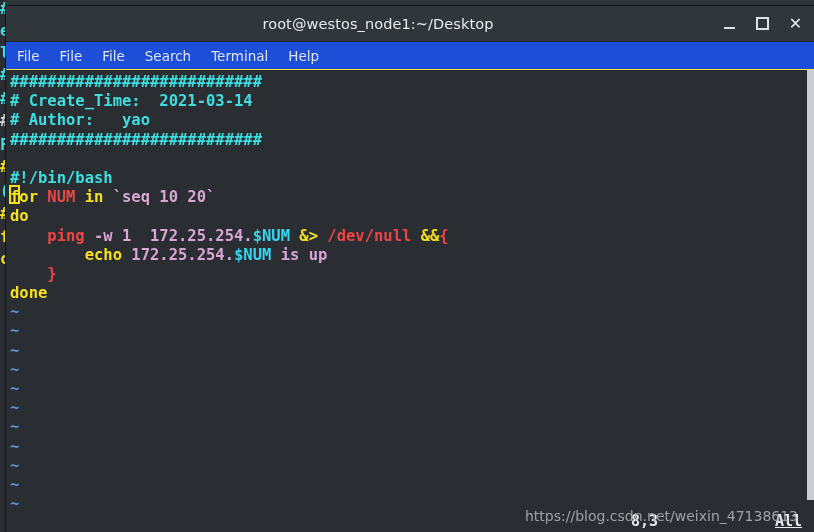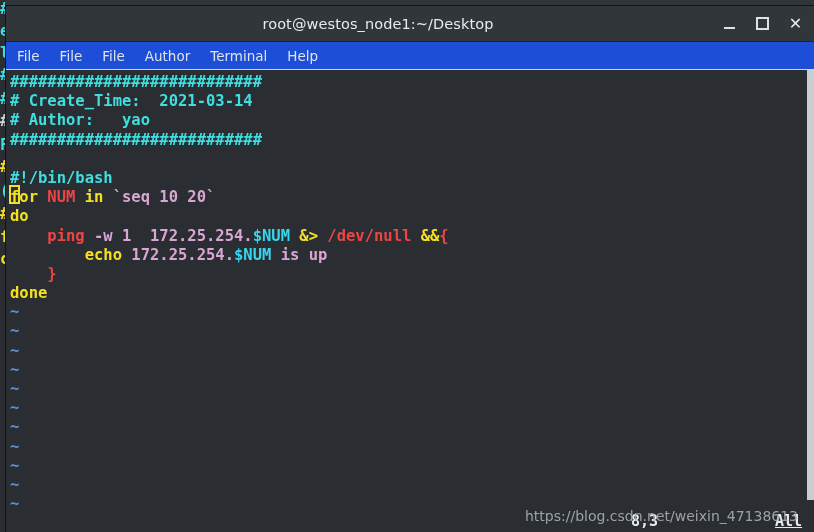--- a/index.html
+++ b/index.html
@@ -292,21 +292,21 @@
         <div class="winbtn">
           <span class="close-glyph">✕</span>
         </div>
       </div>
     </div>
 
     <div id="menubar">
       <span class="menu-item">File</span>
       <span class="menu-item">File</span>
       <span class="menu-item">File</span>
-      <span class="menu-item">Author</span>
+      <span class="menu-item">Search</span>
       <span class="menu-item">Terminal</span>
       <span class="menu-item">Help</span>
     </div>
 
     <div id="term-body">
       <div id="term-text"><div class="line"><span class="c-comment">###########################</span></div><div class="line"><span class="c-comment"># Create_Time:  2021-03-14</span></div><div class="line"><span class="c-comment"># Author:   yao</span></div><div class="line"><span class="c-comment">###########################</span></div><div class="line">&nbsp;</div><div class="line"><span class="c-comment">#!/bin/bash</span></div><div class="line"><span class="c-keyword">for</span><span class="c-plain"> NUM </span><span class="c-keyword">in</span><span class="c-plain"> </span><span class="c-string">`seq 10 20`</span></div><div class="line"><span class="c-keyword">do</span></div><div class="line"><span class="c-plain">    ping </span><span class="c-string">-w</span><span class="c-plain"> </span><span class="c-num">1</span><span class="c-plain">  </span><span class="c-string">172.25.254.</span><span class="c-var">$NUM</span><span class="c-plain"> </span><span class="c-keyword">&amp;&gt;</span><span class="c-plain"> /dev/null </span><span class="c-keyword">&amp;&amp;</span><span class="c-plain">{</span></div><div class="line"><span class="c-plain">        </span><span class="c-keyword">echo</span><span class="c-plain"> </span><span class="c-string">172.25.254.</span><span class="c-var">$NUM</span><span class="c-string"> is up</span></div><div class="line"><span class="c-plain">    }</span></div><div class="line"><span class="c-keyword">done</span></div><div class="line"><span class="c-tilde">~</span></div><div class="line"><span class="c-tilde">~</span></div><div class="line"><span class="c-tilde">~</span></div><div class="line"><span class="c-tilde">~</span></div><div class="line"><span class="c-tilde">~</span></div><div class="line"><span class="c-tilde">~</span></div><div class="line"><span class="c-tilde">~</span></div><div class="line"><span class="c-tilde">~</span></div><div class="line"><span class="c-tilde">~</span></div><div class="line"><span class="c-tilde">~</span></div><div class="line"><span class="c-tilde">~</span></div></div>
       <div id="cursor"></div>
 
       <div id="scrollbar-track">
         <div id="scrollbar-thumb"></div>

